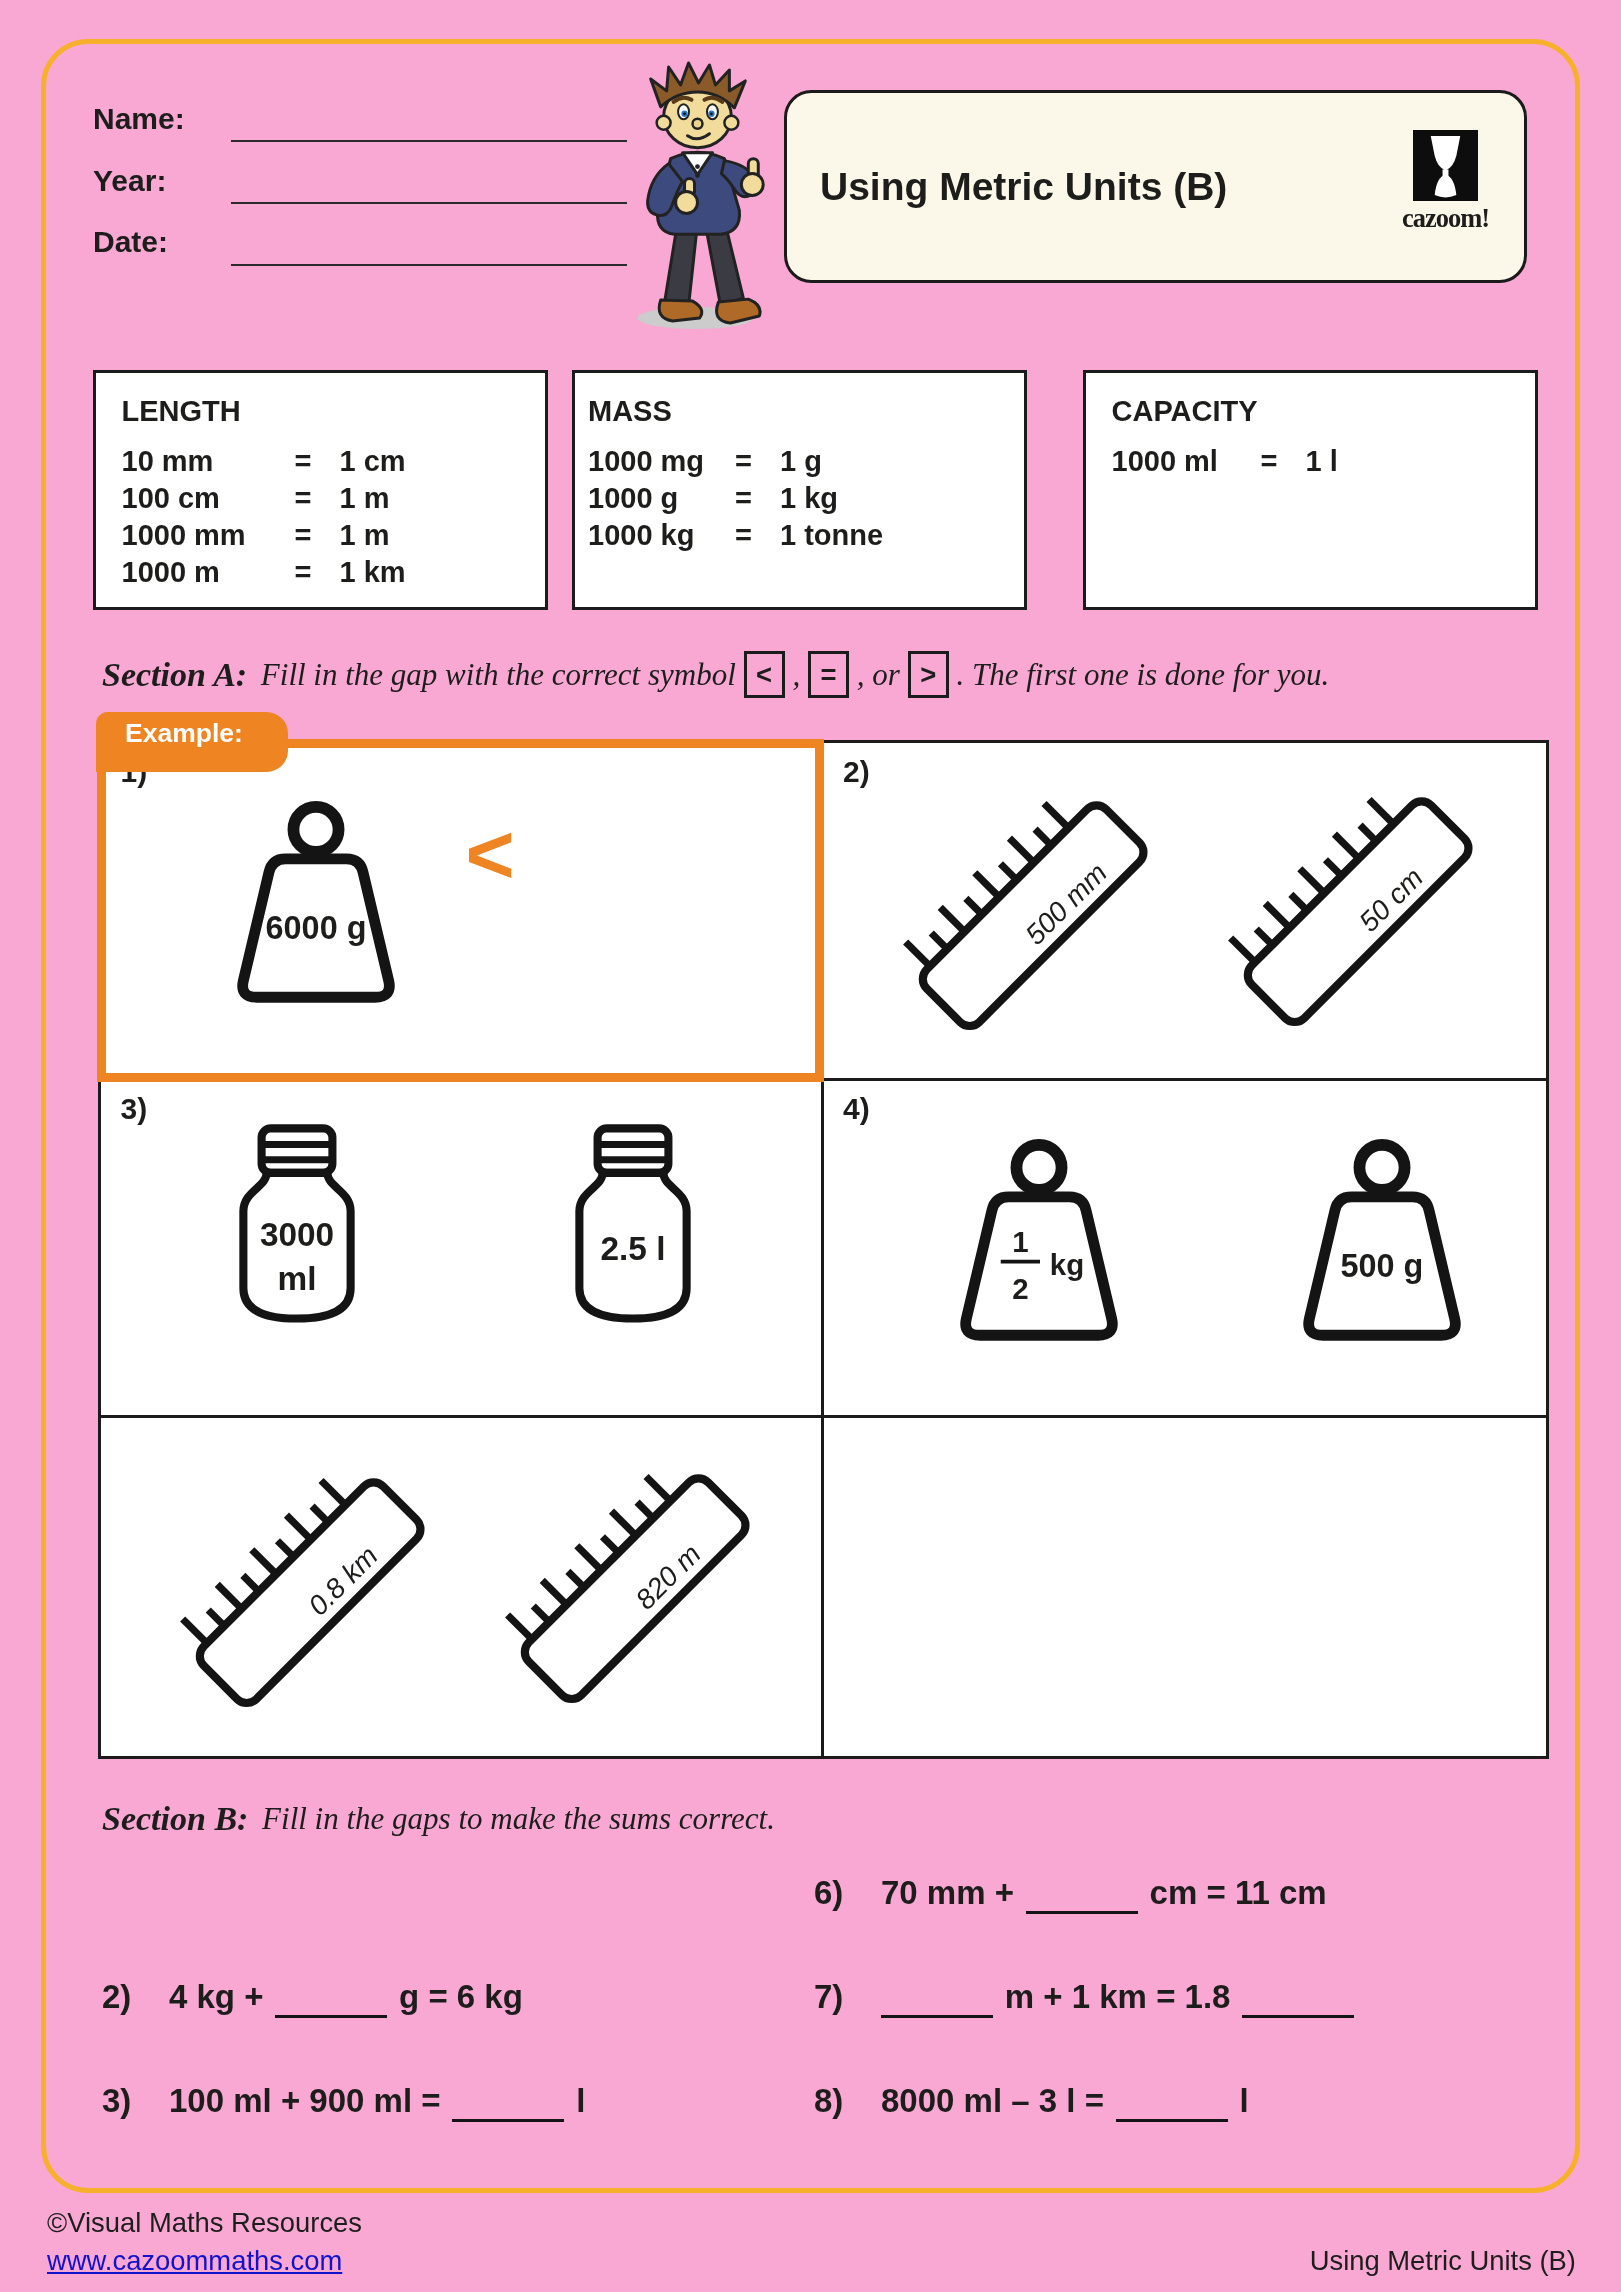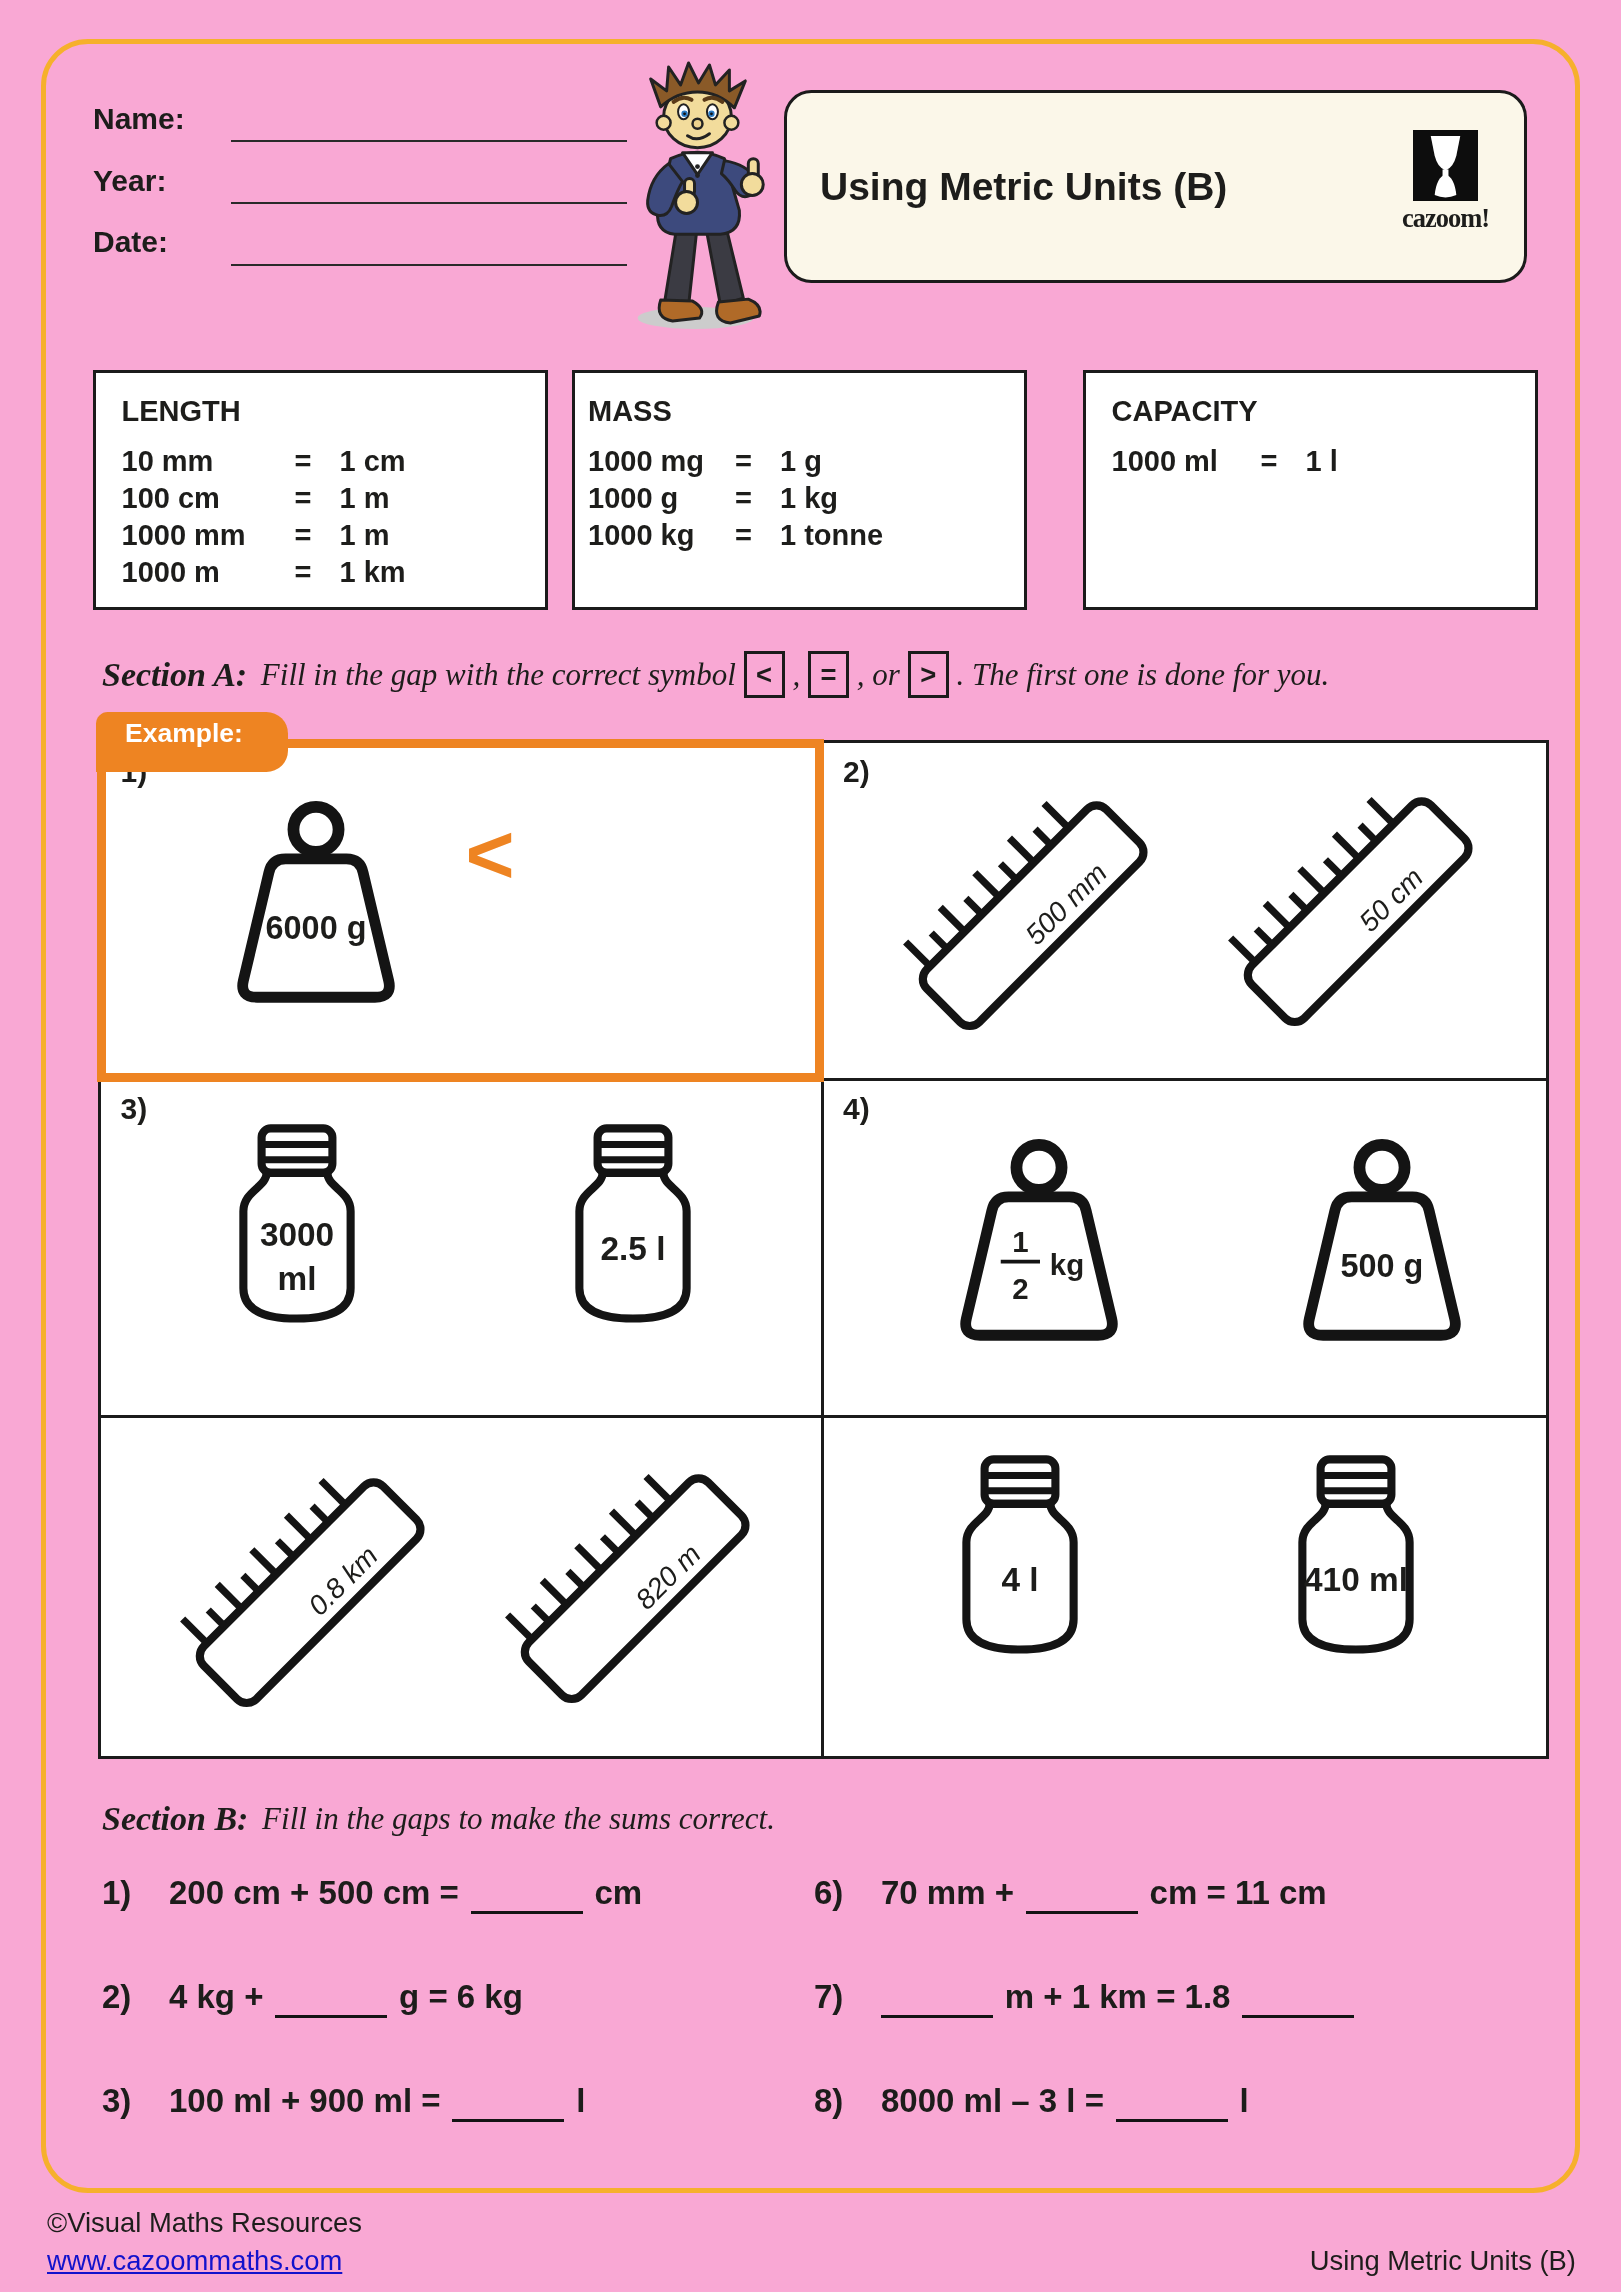--- a/index.html
+++ b/index.html
@@ -340,52 +340,27 @@
             <line x1="180" y1="130" x2="180" y2="105" stroke="#141414" stroke-width="8"></line>
             <line x1="207" y1="130" x2="207" y2="92" stroke="#141414" stroke-width="8"></line>
             <line x1="234" y1="130" x2="234" y2="105" stroke="#141414" stroke-width="8"></line>
             <line x1="261" y1="130" x2="261" y2="92" stroke="#141414" stroke-width="8"></line>
             <text class="ruler-label" x="200" y="198" font-size="31" text-anchor="middle">820 m</text>
           </g>
         </svg>
       </div>
     </div>
 
-    <div class="cell last-col last-row">
-      <span class="cell-number"></span>
-      <div class="icon" style="left:110px;top:31px;">
-        <svg viewBox="0 0 170 215" width="172" height="218">
-          <rect x="50" y="10" width="70" height="44" rx="9" fill="#fff" stroke="#141414" stroke-width="8"></rect>
-          <line x1="50" y1="26" x2="120" y2="26" stroke="#141414" stroke-width="7"></line>
-          <line x1="50" y1="41" x2="120" y2="41" stroke="#141414" stroke-width="7"></line>
-          <path d="M55 54 C55 68 32 72 32 92 L32 168 Q32 198 85 198 Q138 198 138 168 L138 92 C138 72 115 68 115 54 Z" fill="#fff" stroke="#141414" stroke-width="8" stroke-linejoin="round"></path>
-          <text x="85" y="140" font-size="33" text-anchor="middle">4 l</text>
-        </svg>
-      </div>
-      <div class="answer-gap"></div>
-      <div class="icon" style="left:446px;top:31px;">
-        <svg viewBox="0 0 170 215" width="172" height="218">
-          <rect x="50" y="10" width="70" height="44" rx="9" fill="#fff" stroke="#141414" stroke-width="8"></rect>
-          <line x1="50" y1="26" x2="120" y2="26" stroke="#141414" stroke-width="7"></line>
-          <line x1="50" y1="41" x2="120" y2="41" stroke="#141414" stroke-width="7"></line>
-          <path d="M55 54 C55 68 32 72 32 92 L32 168 Q32 198 85 198 Q138 198 138 168 L138 92 C138 72 115 68 115 54 Z" fill="#fff" stroke="#141414" stroke-width="8" stroke-linejoin="round"></path>
-          <text x="85" y="140" font-size="33" text-anchor="middle">410 ml</text>
-        </svg>
-      </div>
-    </div>
   </div>
 
   <div class="section-head" style="left:102px;top:1800px;">
     <span class="sec-label">Section B:</span>
     <span class="sec-text">Fill in the gaps to make the sums correct.</span>
   </div>
 
-  <div class="prob" style="left:102px;top:1874px;">
-    <span class="num">1)</span><span>200 cm + 500 cm =</span><span class="blank"></span><span>cm</span>
-  </div>
   <div class="prob" style="left:102px;top:1978px;">
     <span class="num">2)</span><span>4 kg +</span><span class="blank"></span><span>g = 6 kg</span>
   </div>
   <div class="prob" style="left:102px;top:2082px;">
     <span class="num">3)</span><span>100 ml + 900 ml =</span><span class="blank"></span><span>l</span>
   </div>
 
   <div class="prob" style="left:814px;top:1874px;">
     <span class="num">6)</span><span>70 mm +</span><span class="blank"></span><span>cm = 11 cm</span>
   </div>

